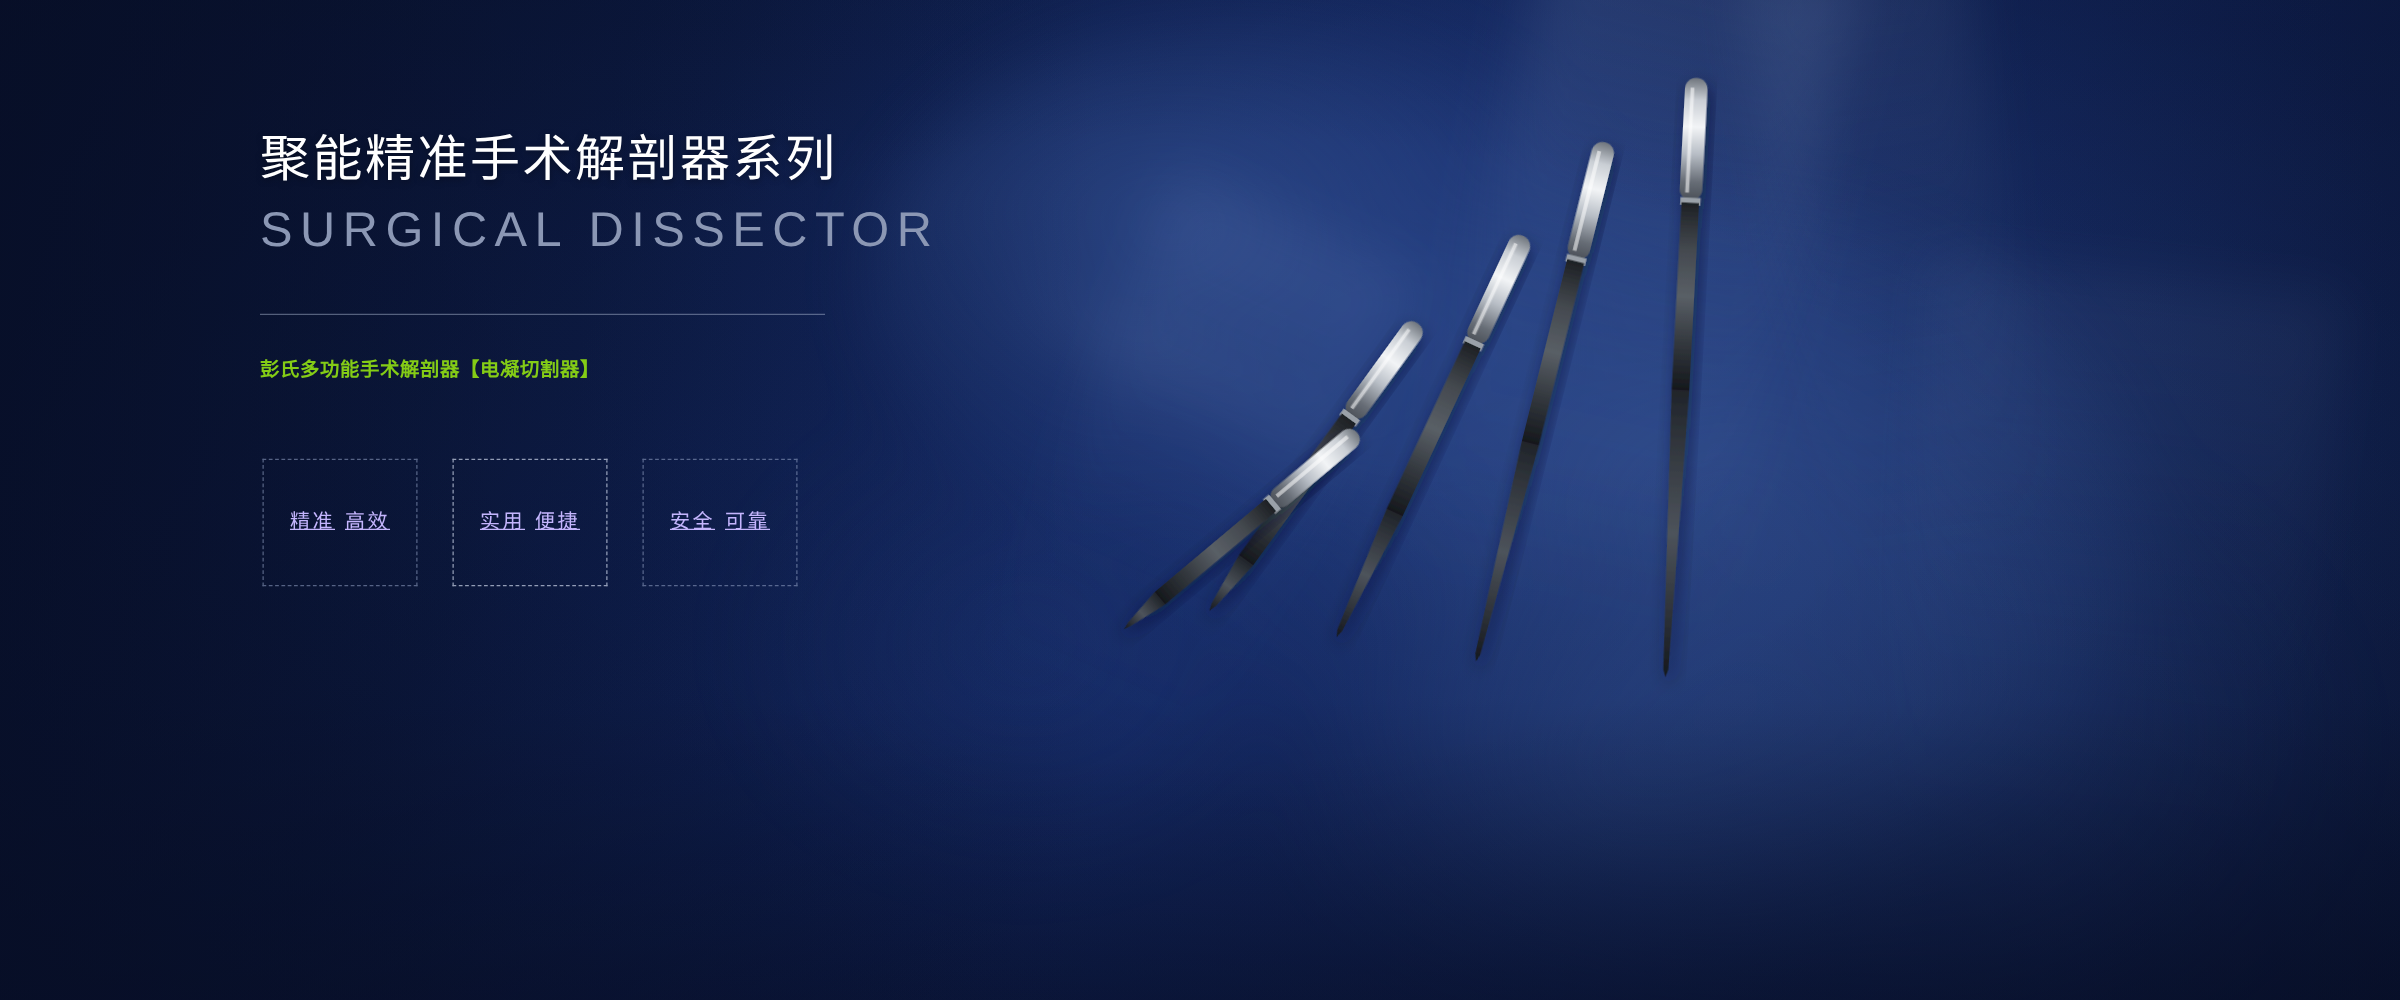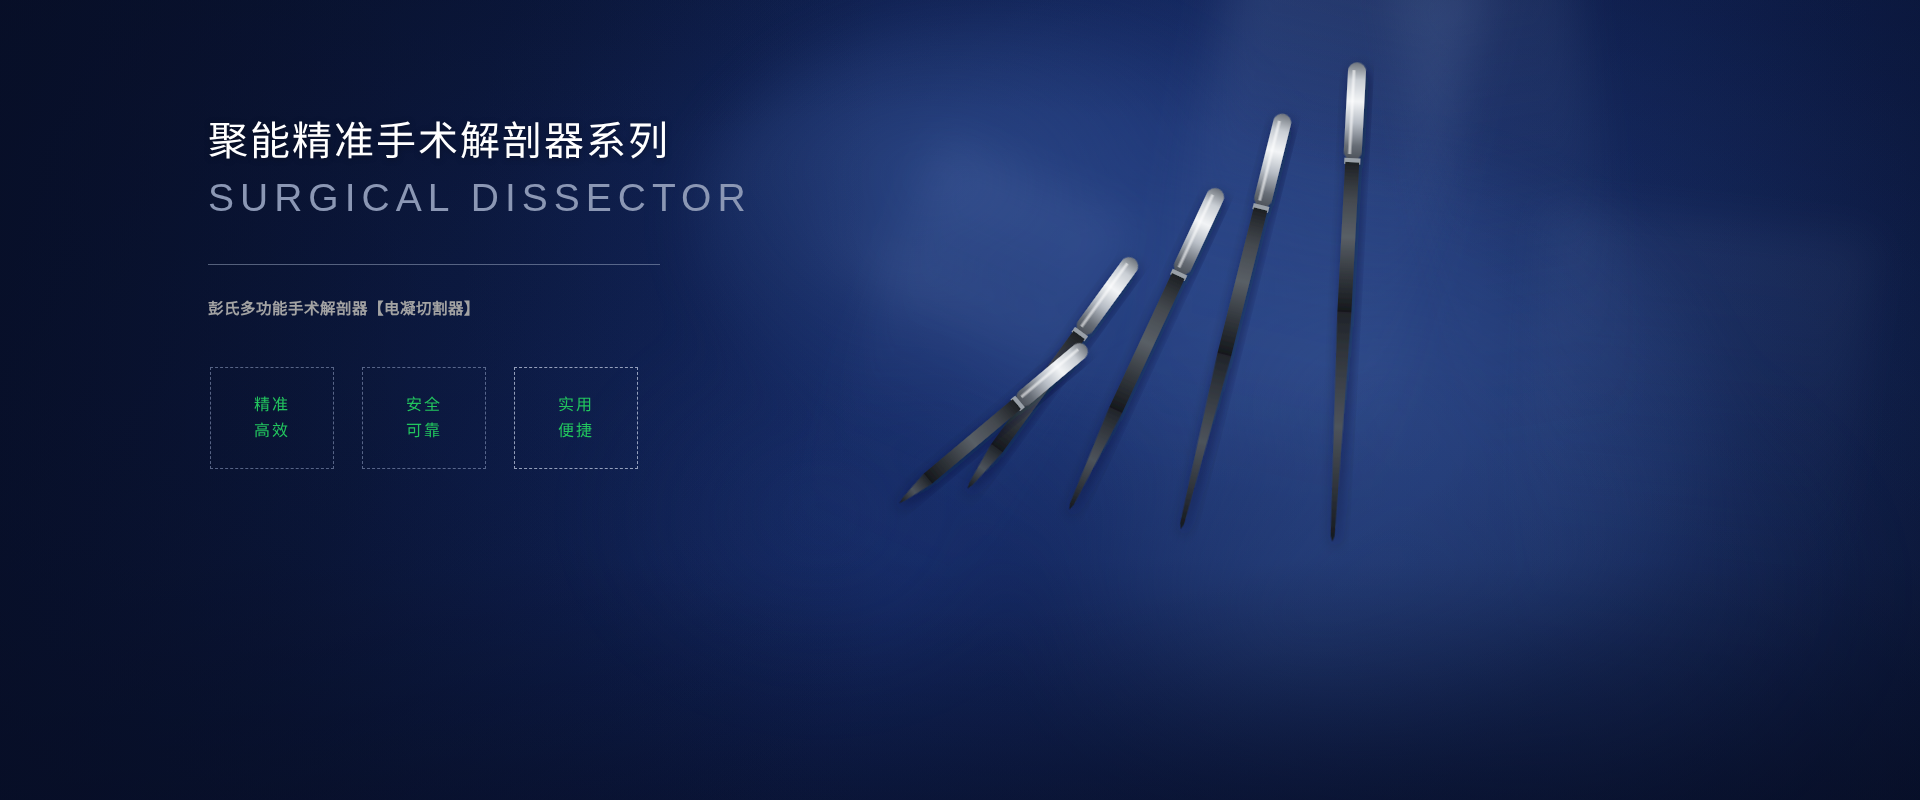--- a/index.html
+++ b/index.html
@@ -84,21 +84,21 @@
   .tools {
     position: absolute;
     left: 0; top: 0; right: 0; bottom: 0;
     pointer-events: none;
   }
 
   
   .copy {
     position: absolute;
     left: 208px;
-    top: 118px;
+    top: 105px;
     width: 700px;
   }
   .title-cn {
     font-size: 40px;
     line-height: 1.18;
     letter-spacing: 2px;
     color: #ffffff;
     font-weight: 400;
     margin: 0;
     text-shadow: 0 1px 6px rgba(0,0,0,.35);
@@ -116,45 +116,45 @@
     margin-top: 44px;
     width: 452px;
     height: 1px;
     background: rgba(178,190,216,.45);
   }
   .product-line {
     margin-top: 31px;
     font-size: 15.5px;
     font-weight: 700;
     letter-spacing: .5px;
-    color: #a3a3a3;
+    color: #84cc16;
     white-space: nowrap;
   }
 
   
   .features {
     position: absolute;
     left: 210px;
     top: 367px;
     display: flex;
     gap: 28px;
   }
   .feature {
     width: 122px;
     height: 100px;
     border: 1px dashed rgba(205,214,234,.70);
     display: flex;
-    flex-direction: column;
     align-items: center;
     justify-content: center;
     gap: 8px;
-    color: #22c55e;
+    color: #c4b5fd;
     font-size: 16px;
     letter-spacing: 2px;
     line-height: 1.1;
+    text-decoration: underline;
   }
   .feature.dim { border-color: rgba(150,165,200,.55); }
   .feature .ln { display: block; }
 </style>
 </head>
 <body>
 
 <div class="banner">
 
   <div class="bg-base"></div>
@@ -250,23 +250,23 @@
     <div class="title-en">SURGICAL DISSECTOR</div>
     <div class="rule"></div>
     <div class="product-line">彭氏多功能手术解剖器【电凝切割器】</div>
   </div>
 
   <div class="features">
     <div class="feature dim">
       <span class="ln">精准</span>
       <span class="ln">高效</span>
     </div>
+    <div class="feature">
+      <span class="ln">实用</span>
+      <span class="ln">便捷</span>
+    </div>
     <div class="feature dim">
       <span class="ln">安全</span>
       <span class="ln">可靠</span>
     </div>
-    <div class="feature">
-      <span class="ln">实用</span>
-      <span class="ln">便捷</span>
-    </div>
   </div>
 
 </div>
 
 </body></html>

